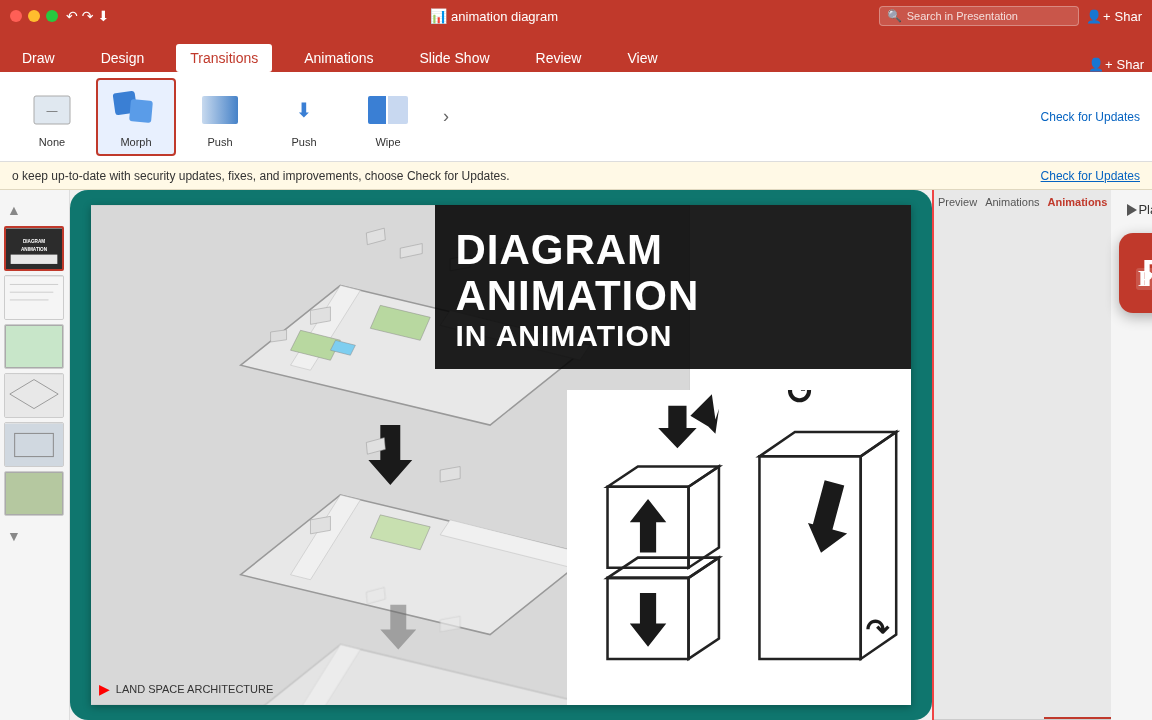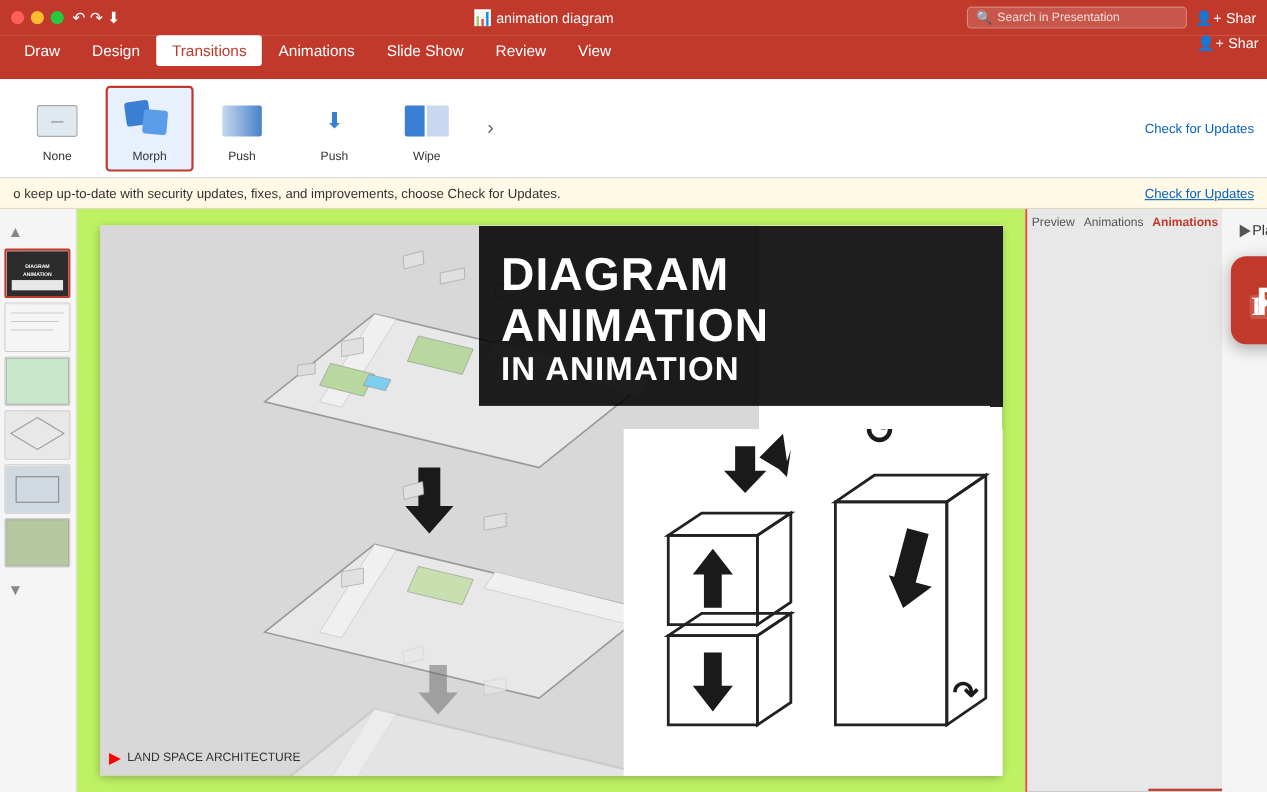--- a/index.html
+++ b/index.html
@@ -35,23 +35,23 @@
       align-items: center;
       gap: 4px;
       width: 200px;
     }
 
     
     #menubar {
       height: 40px;
       background: #c0392b;
       display: flex;
-      align-items: flex-start;
+      align-items: flex-end;
       padding: 0 8px;
-      gap: 1px;
+      gap: 18px;
     }
     .menu-item {
       padding: 6px 14px;
       font-size: 14px;
       color: white;
       cursor: pointer;
       border-radius: 3px;
     }
     .menu-item.active {
       background: white;
@@ -147,26 +147,27 @@
       border-radius: 2px;
       overflow: hidden;
       cursor: pointer;
       position: relative;
     }
     .slide-thumb.active { border-color: #c0392b; border-width: 2px; }
 
     
     #canvas-area {
       flex: 1;
-      background: #bef264;
+      background: #0f766e;
       display: flex;
       align-items: center;
       justify-content: center;
       position: relative;
       overflow: hidden;
+      border-radius: 18px;
     }
     #slide-canvas {
       width: 820px;
       height: 500px;
       background: white;
       position: relative;
       overflow: hidden;
       box-shadow: 0 2px 8px rgba(0,0,0,0.3);
     }
 

